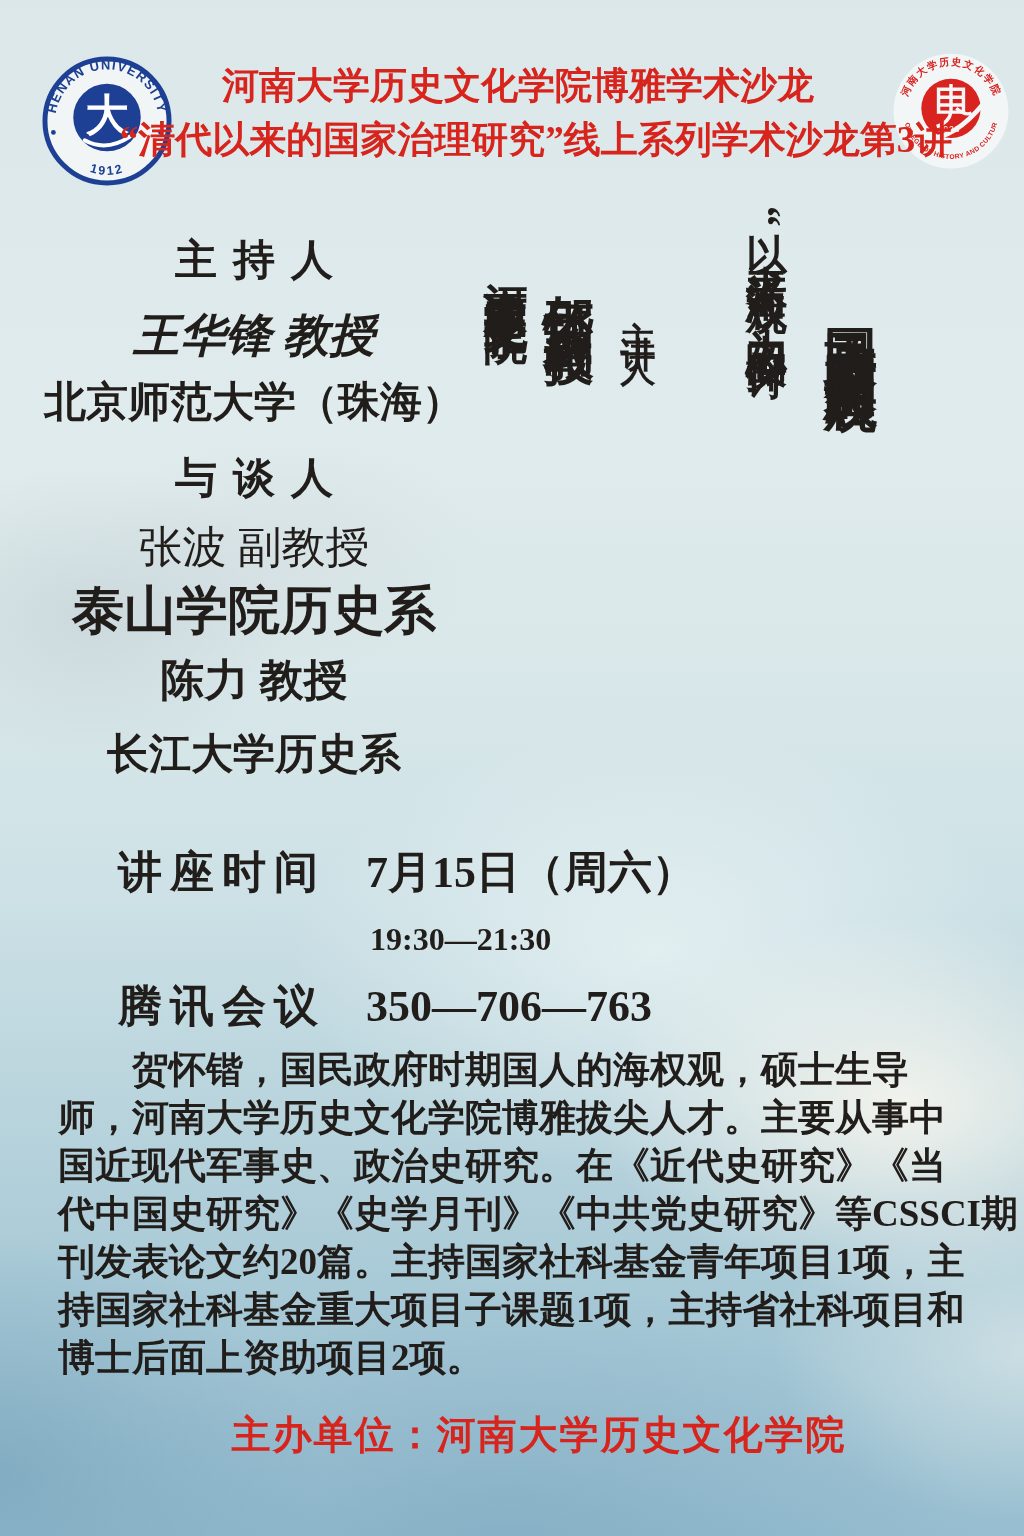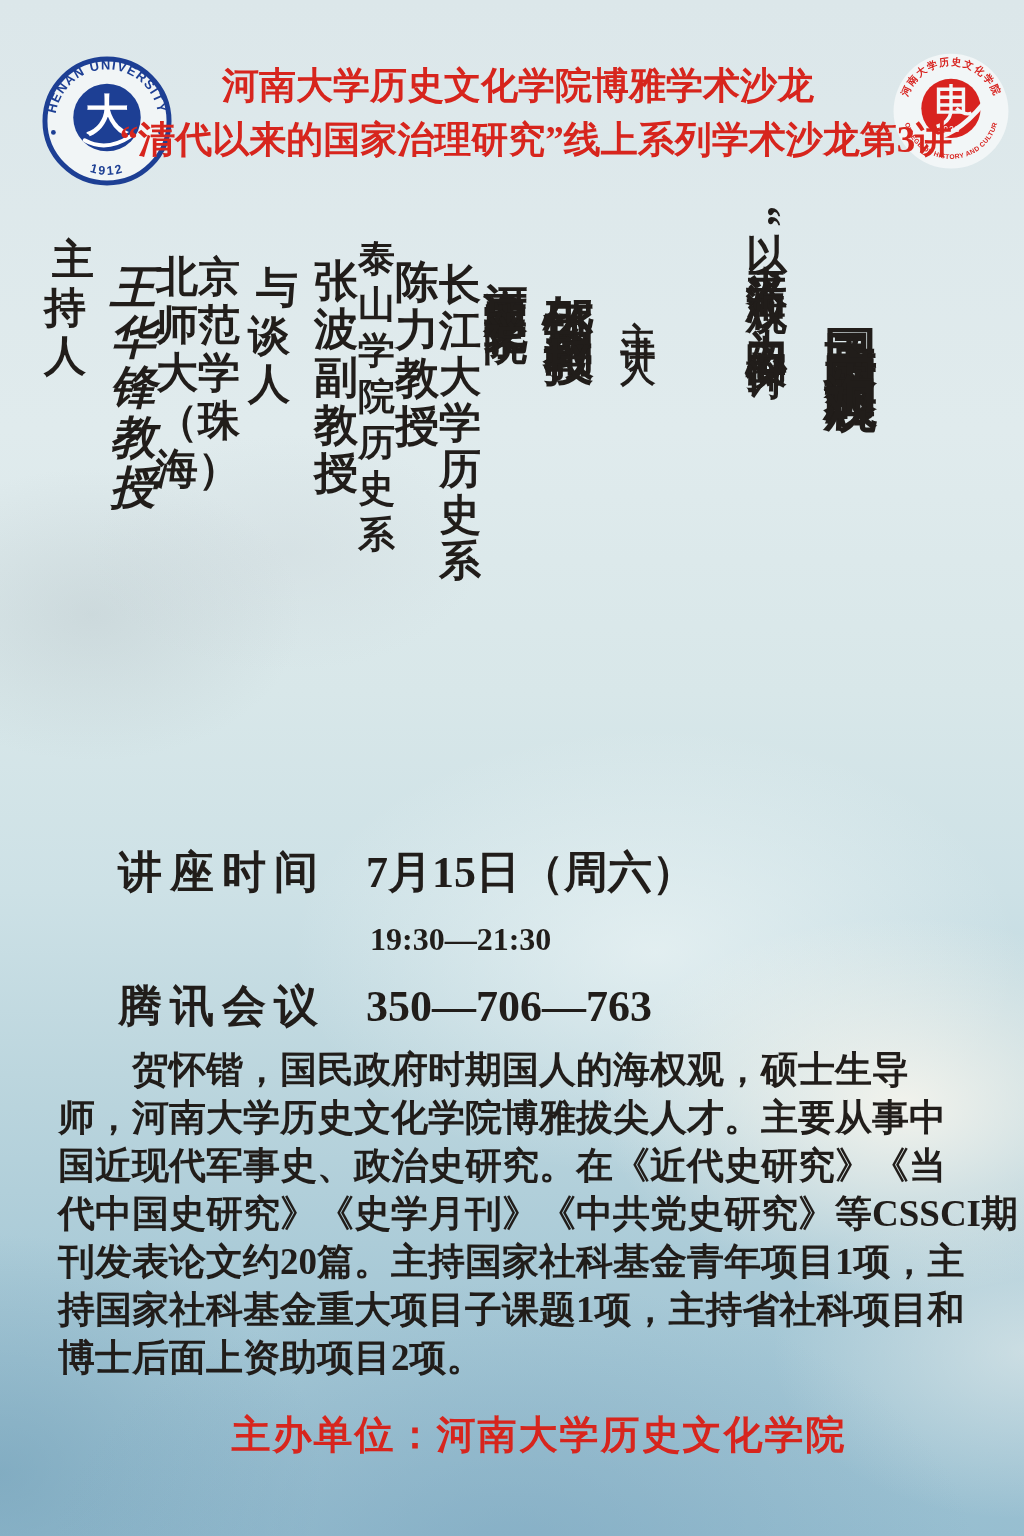--- a/index.html
+++ b/index.html
@@ -17,27 +17,27 @@
       radial-gradient(ellipse 430px 320px at 0% 96%, rgba(105,152,178,0.5), rgba(105,152,178,0) 75%),
       radial-gradient(ellipse 360px 240px at 100% 88%, rgba(235,240,238,0.55), rgba(235,240,238,0) 70%),
       linear-gradient(180deg,#dce7ea 0%,#e0ebed 28%,#d8e7e9 45%,#cde1e6 58%,#bcd6de 70%,#a9cad7 83%,#97bed0 100%);
   }
   .abs{position:absolute;}
   
   .header{position:absolute;left:92px;top:64px;width:840px;text-align:center;color:#d7251d;font-weight:700;}
   .header .l1{font-size:37px;line-height:44px;transform:translateX(6px);}
   .header .l2{font-size:37px;line-height:44px;margin-top:10px;transform:translateX(24px);}
   
-  .left-col{position:absolute;left:36px;top:236px;width:436px;display:flex;flex-direction:row;text-align:center;}
+  .left-col{position:absolute;left:36px;top:236px;width:436px;display:flex;flex-direction:column;align-items:center;text-align:center;}
   .role{font-size:42px;font-weight:700;letter-spacing:16px;text-indent:16px;line-height:48px;}
   .nm1{font-size:46px;font-weight:600;line-height:50px;margin-top:27px;font-style:italic;}
   .af1{font-size:42px;font-weight:600;line-height:48px;margin-top:17px;}
   .role2{margin-top:28px;}
-  .nm2{font-size:44px;font-weight:700;line-height:48px;margin-top:22px;}
-  .af2{font-size:37px;font-weight:600;line-height:46px;margin-top:0;}
+  .nm2{font-size:44px;font-weight:400;line-height:48px;margin-top:22px;}
+  .af2{font-size:52px;font-weight:600;line-height:46px;margin-top:16px;}
   .nm3{font-size:44px;font-weight:600;line-height:48px;margin-top:23px;}
   .af3{font-size:42px;font-weight:600;line-height:46px;margin-top:26px;}
   
   .v{writing-mode:vertical-rl;line-height:1;white-space:nowrap;}
   .col-sp-aff{left:483px;top:248px;font-size:44px;letter-spacing:4px;font-weight:600;height:520px;}
   .col-sp-name{left:544px;top:256px;font-size:50px;letter-spacing:5px;font-weight:600;height:440px;}
   .col-sp-role{left:620px;top:292px;font-size:35px;letter-spacing:16px;font-weight:700;height:200px;}
   .col-title-main{left:824px;top:286px;font-size:53px;letter-spacing:5px;font-weight:700;height:720px;}
   .col-title-sub{left:746px;top:200px;font-size:41px;letter-spacing:6px;font-weight:700;height:850px;}
   

